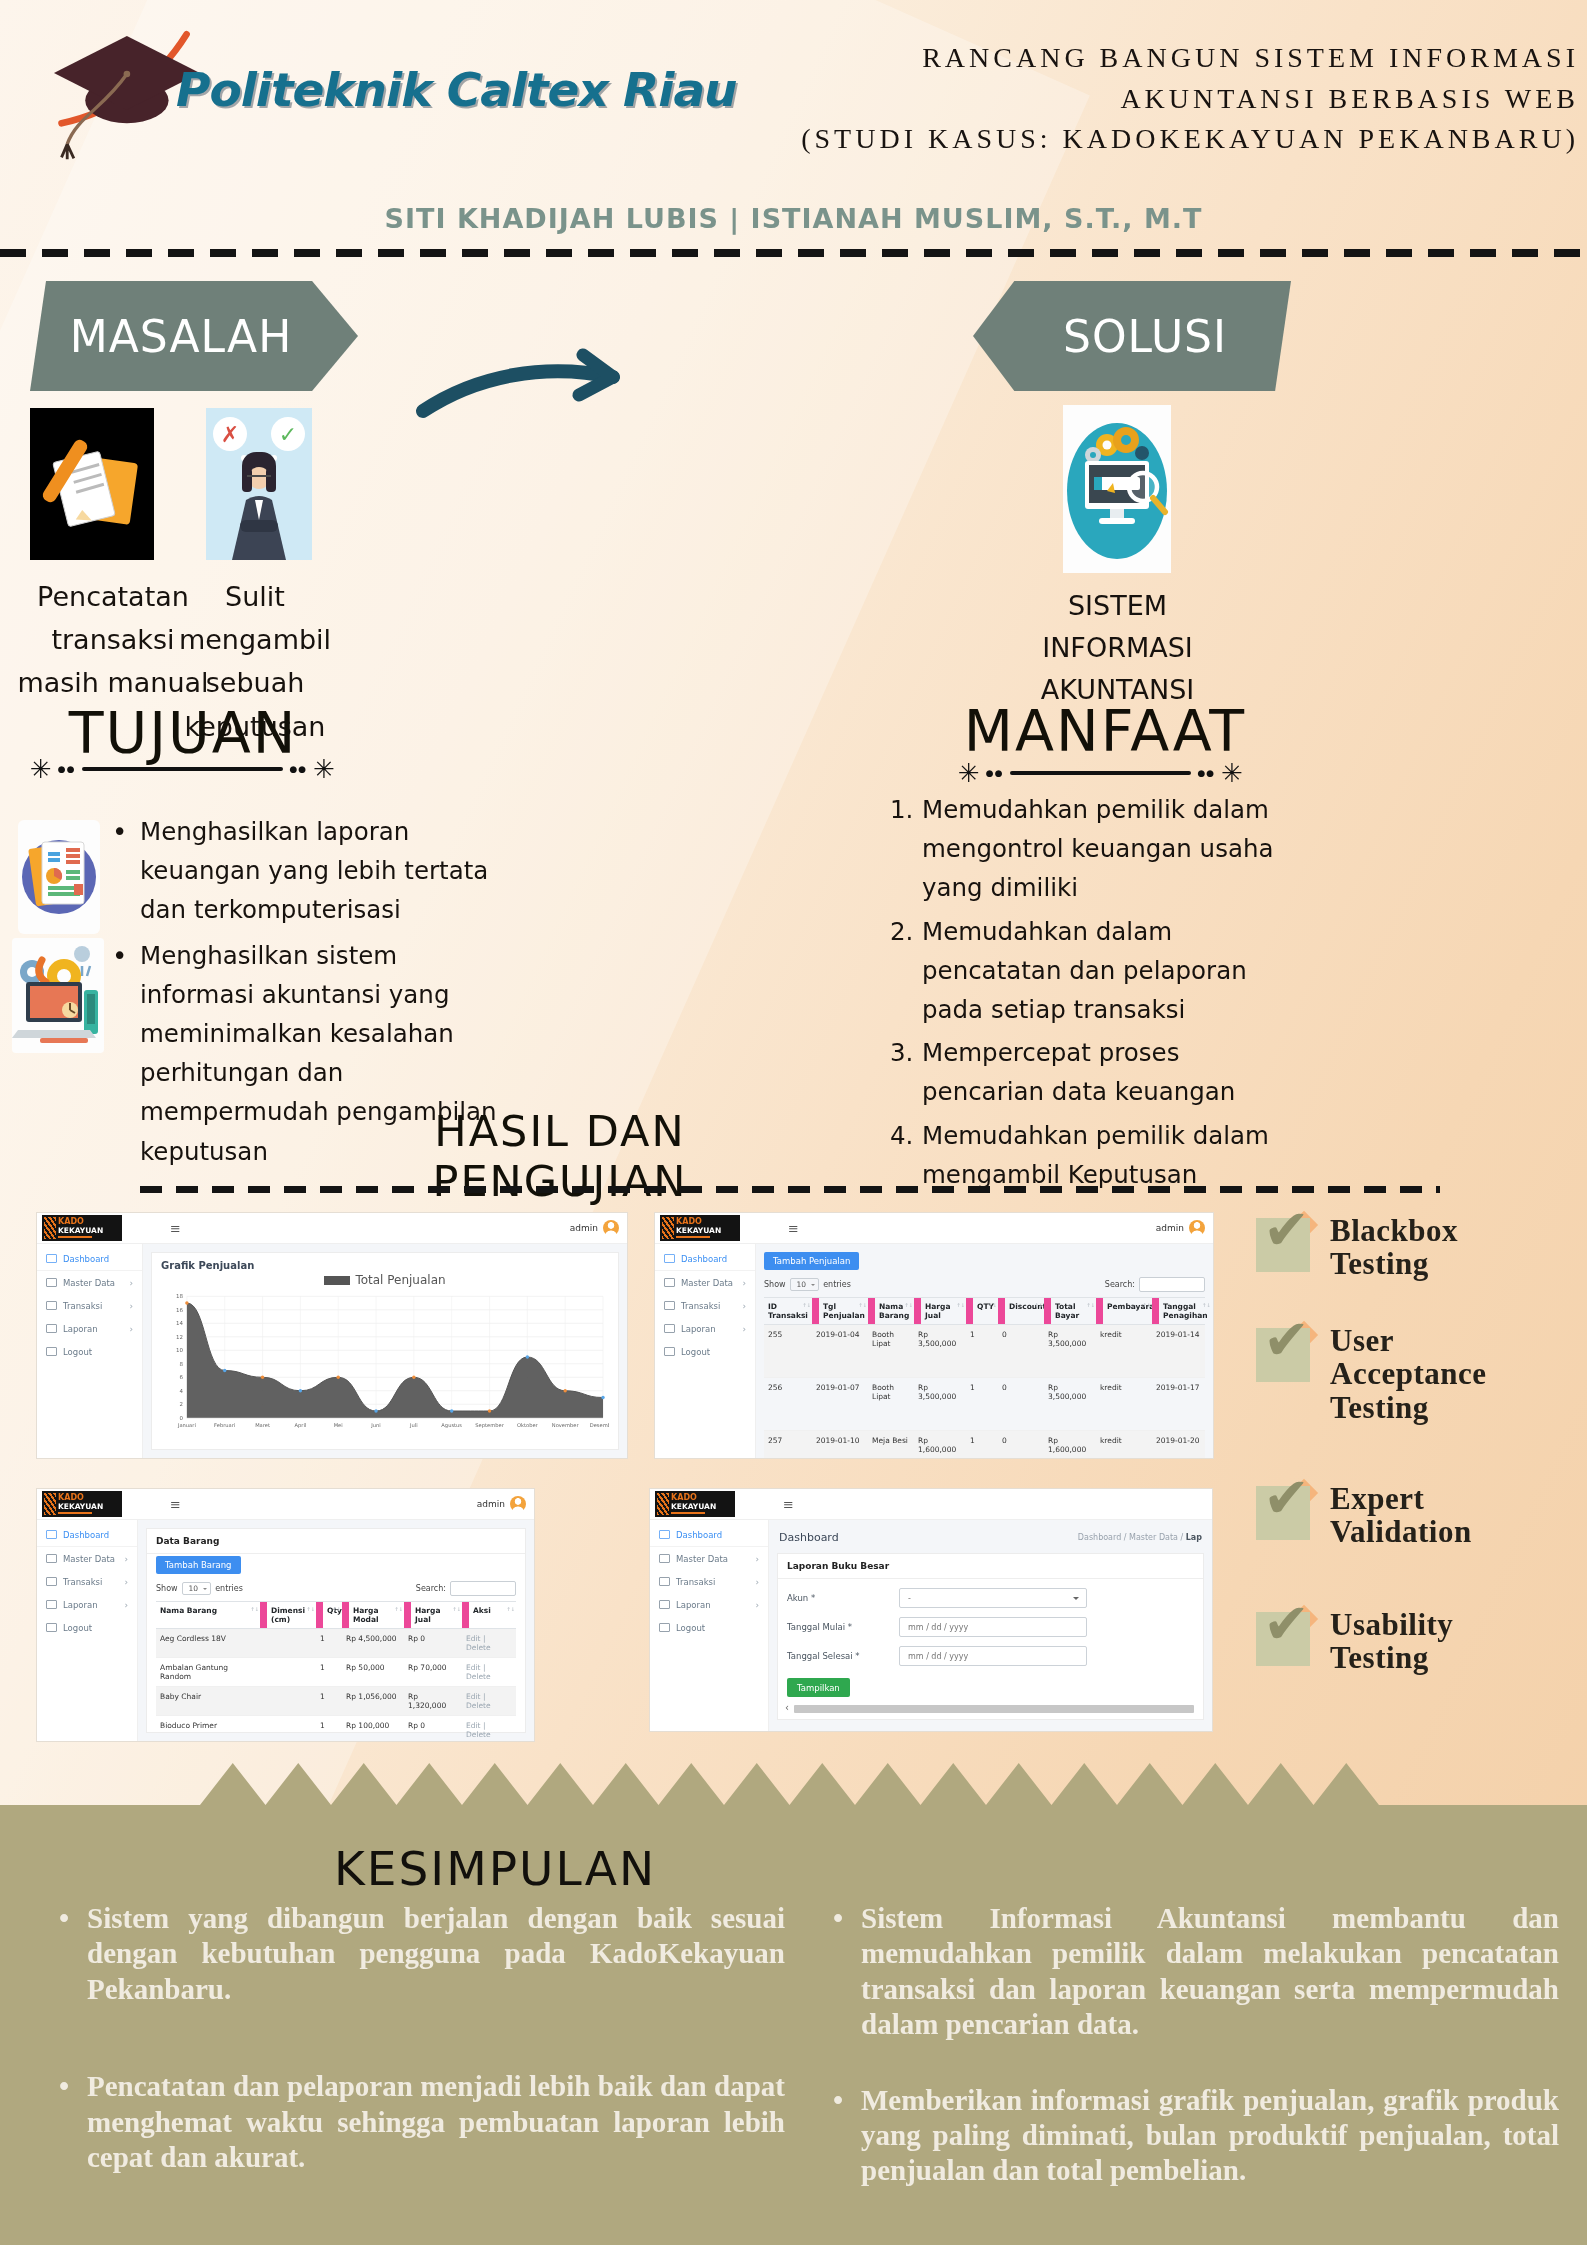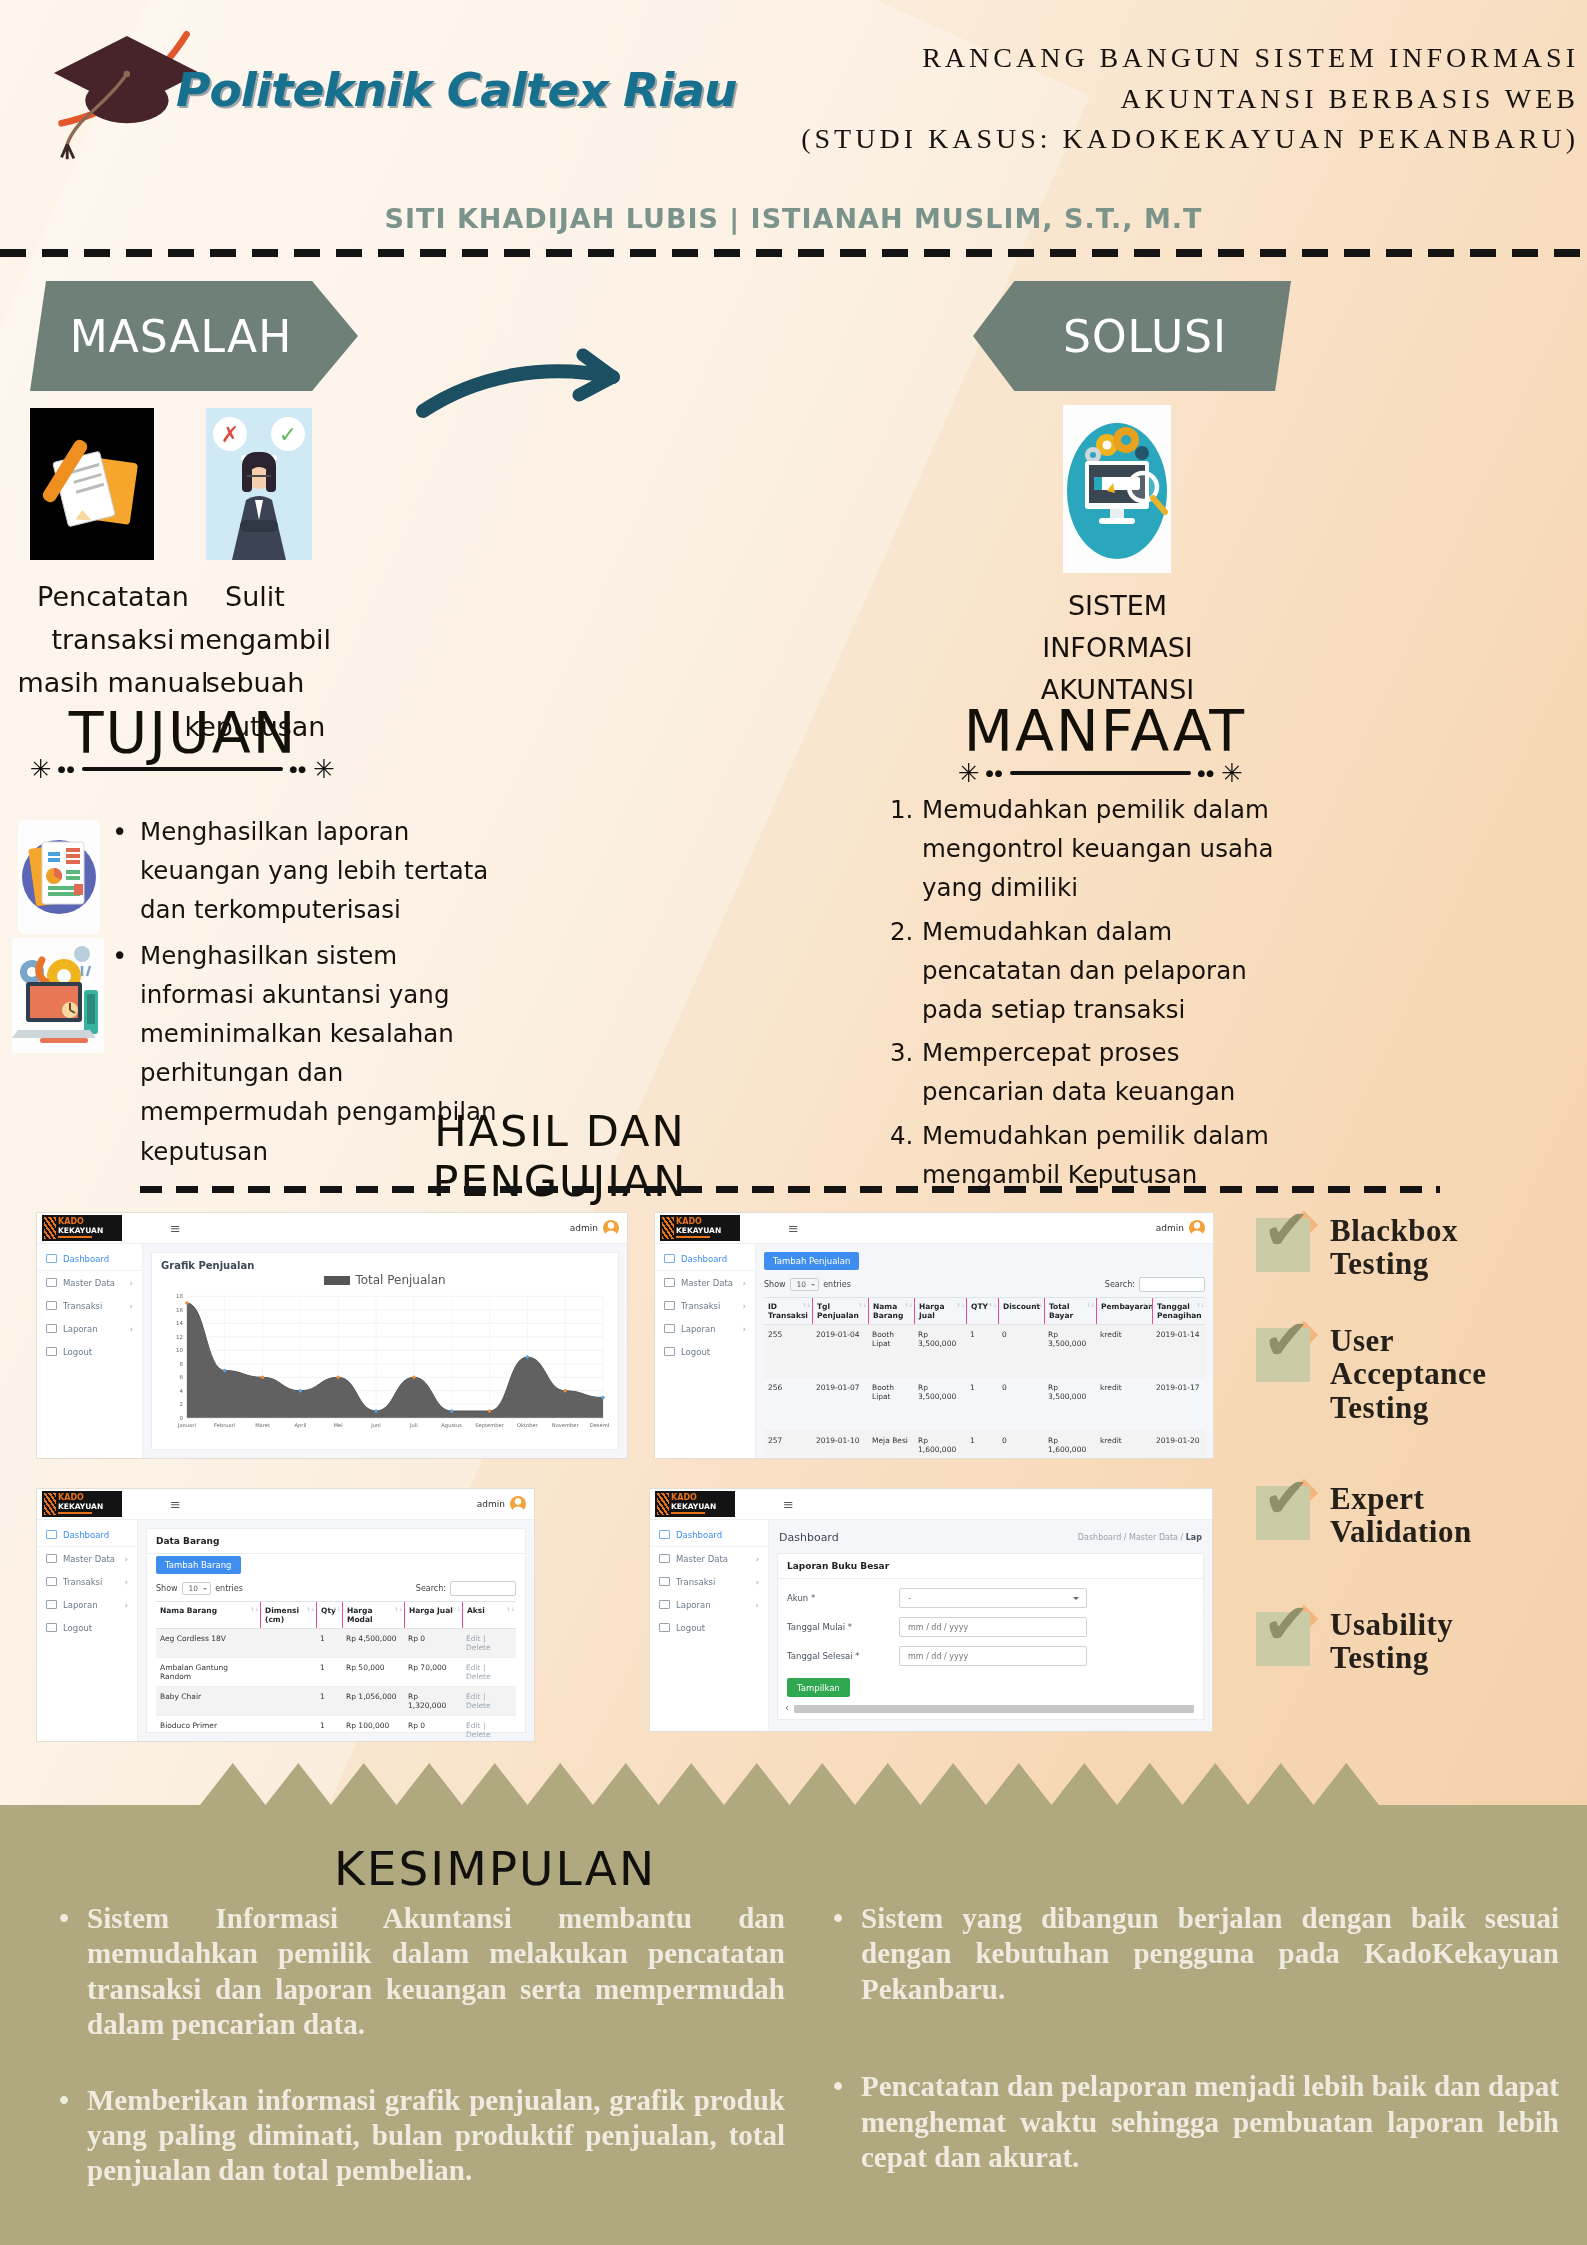--- a/index.html
+++ b/index.html
@@ -94,21 +94,21 @@
   
   .btn-blue{display:inline-block;background:#3d8ef0;color:#fff;font-size:8.5px;padding:4px 9px;border-radius:2px;}
   .controls{display:flex;justify-content:space-between;align-items:center;margin:7px 0 5px;font-size:8px;color:#444;}
   .ctl-show{display:flex;align-items:center;gap:4px;}
   .select-mini{border:1px solid #c9cfd5;border-radius:2px;padding:1px 12px 1px 6px;font-size:7.5px;color:#555;position:relative;}
   .select-mini::after{content:"";position:absolute;right:3px;top:5px;border:2.5px solid transparent;border-top-color:#888;}
   .ctl-search{display:flex;align-items:center;gap:4px;}
   .search-input{width:64px;height:13px;border:1px solid #c9cfd5;border-radius:2px;background:#fff;}
   .grid-head,.grid-row{display:grid;}
   .grid-head{border-top:1px solid #dfe3e7;border-bottom:1px solid #dfe3e7;}
-  .grid-head span{font-size:7.5px;font-weight:bold;padding:4px;border-left:1px solid #ec4899;position:relative;}
+  .grid-head span{font-size:7.5px;font-weight:bold;padding:4px;border-left:7px solid #ec4899;position:relative;}
   .grid-head span::after{content:"\2191\2193";position:absolute;right:1px;top:4px;font-size:5px;color:#c2c8ce;}
   .grid-head span:first-child{border-left:none;}
   .grid-row span{font-size:7.5px;padding:5px 4px;color:#333;}
   .grid-row:nth-child(odd){background:#f3f3f3;}
   .pj-cols{grid-template-columns:48px 56px 46px 52px 32px 46px 52px 56px 1fr;}
   .pj-rows .grid-row{min-height:52px;border-bottom:1px solid #f0f0f0;}
   .bg-cols{grid-template-columns:104px 56px 26px 62px 58px 1fr;}
   .bg-rows .grid-row{min-height:22px;border-bottom:1px solid #f0f0f0;}
   .aksi-cell{color:#9aa6b1 !important;}
   .card-title{font-size:9px;font-weight:bold;color:#222;padding:7px 9px;border-bottom:1px solid #eee;}
@@ -741,26 +741,26 @@
 Testing</span>
     </div>
     </div>
 
   <div class="kesimpulan">
     <svg class="teeth" width="1587" height="42" viewBox="0 0 1587 42">
       <path id="teeth-path" fill="#b0a87f" d="M200,42l32.75,-42l32.75,42l32.75,-42l32.75,42l32.75,-42l32.75,42l32.75,-42l32.75,42l32.75,-42l32.75,42l32.75,-42l32.75,42l32.75,-42l32.75,42l32.75,-42l32.75,42l32.75,-42l32.75,42l32.75,-42l32.75,42l32.75,-42l32.75,42l32.75,-42l32.75,42l32.75,-42l32.75,42l32.75,-42l32.75,42l32.75,-42l32.75,42l32.75,-42l32.75,42l32.75,-42l32.75,42l32.75,-42l32.75,42Z"></path>
     </svg>
     <div class="k-head">KESIMPULAN</div>
     <div class="k-cols">
+      <ul class="k-col k-right">
+
+      <li>Sistem yang dibangun berjalan dengan baik sesuai dengan kebutuhan pengguna pada KadoKekayuan Pekanbaru.</li>
+          <li>Pencatatan dan pelaporan menjadi lebih baik dan dapat menghemat waktu sehingga pembuatan laporan lebih cepat dan akurat.</li>
+        </ul>
       <ul class="k-col k-left">
 
       <li>Sistem Informasi Akuntansi  membantu dan memudahkan pemilik   dalam melakukan pencatatan transaksi dan laporan keuangan serta mempermudah dalam pencarian data.</li>
           <li>Memberikan informasi grafik penjualan, grafik produk yang paling diminati, bulan produktif penjualan, total penjualan dan total pembelian.</li>
         </ul>
-      <ul class="k-col k-right">
-
-      <li>Sistem yang dibangun berjalan dengan baik sesuai dengan kebutuhan pengguna pada KadoKekayuan Pekanbaru.</li>
-          <li>Pencatatan dan pelaporan menjadi lebih baik dan dapat menghemat waktu sehingga pembuatan laporan lebih cepat dan akurat.</li>
-        </ul>
     </div>
   </div>
 
 </div>
 
 </body></html>

